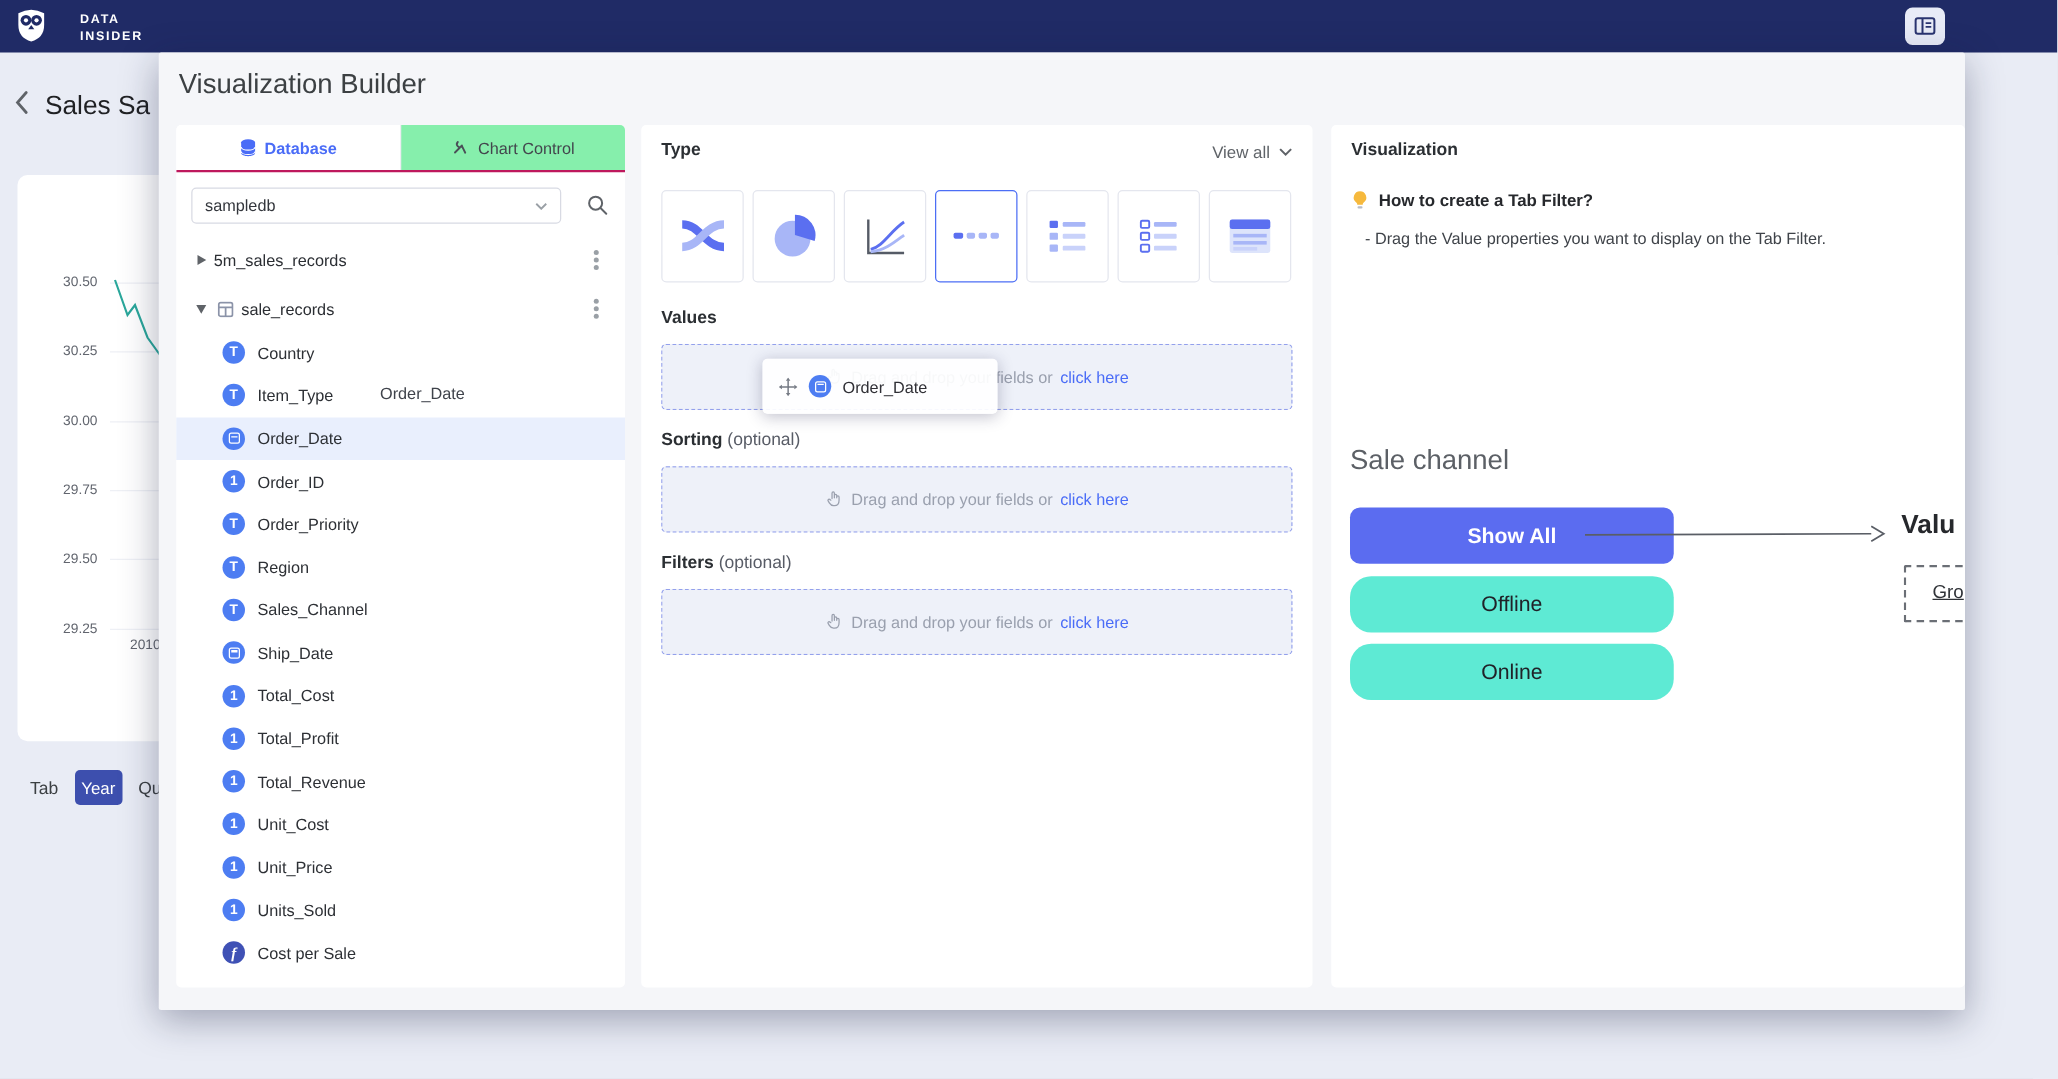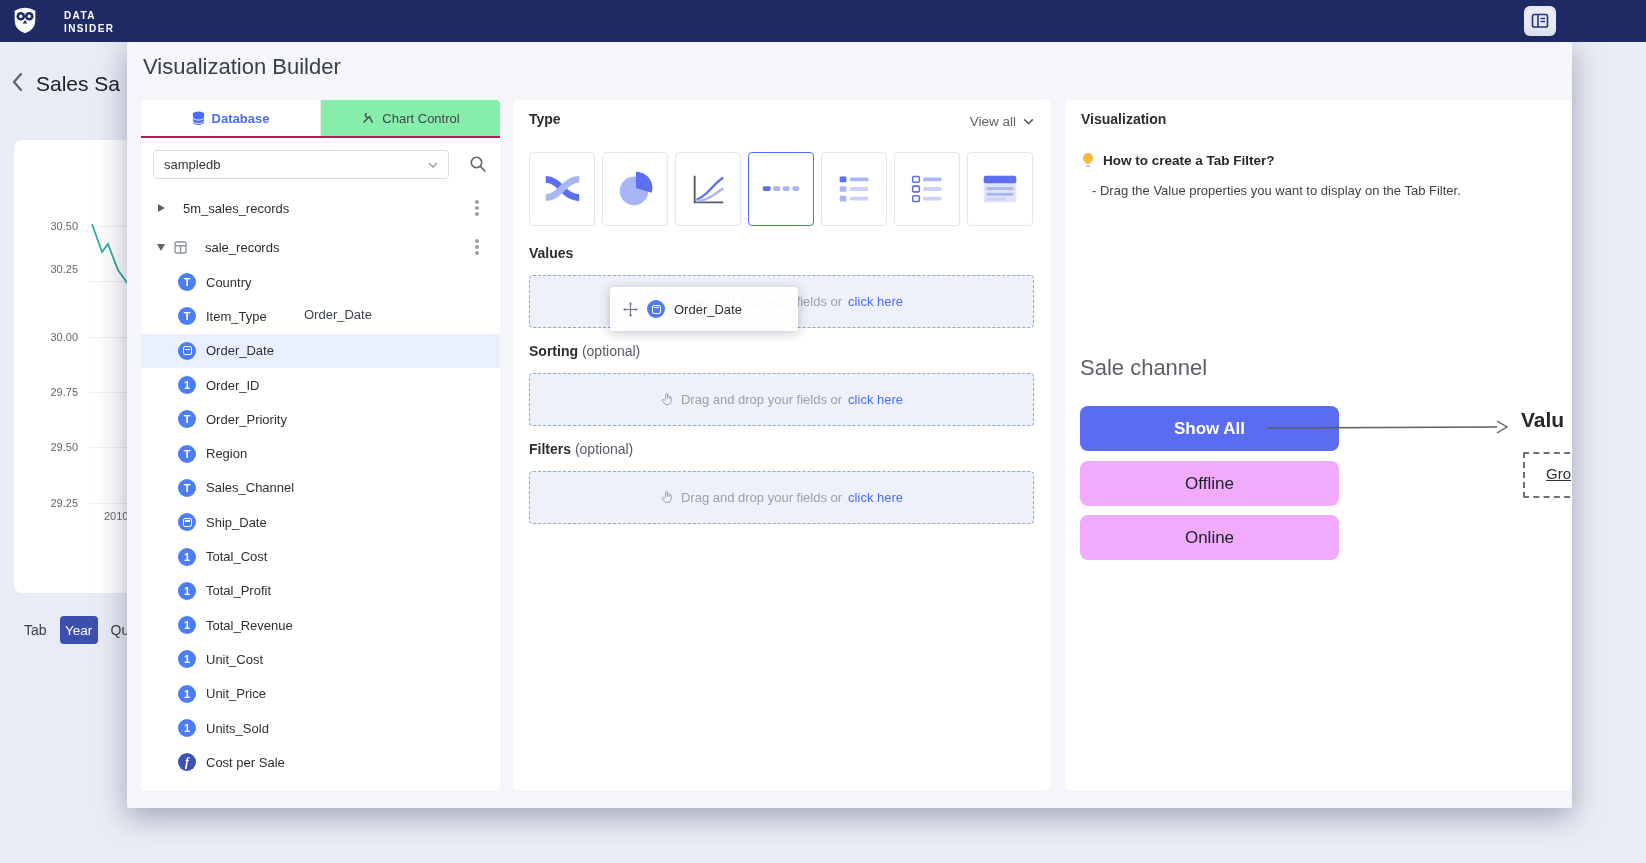--- a/index.html
+++ b/index.html
@@ -35,21 +35,21 @@
   
   .tabs-bar { display:flex; height:38px; border-bottom:2px solid #be185d; border-radius:4px 4px 0 0; overflow:hidden; }
   .tab { flex:1; display:flex; align-items:center; justify-content:center; gap:7px; font-size:13px; cursor:pointer; }
   .tab.active { color:#4a6cf7; font-weight:bold; background:#fff; }
   .tab.inactive { color:#43464d; background:#86efac; border-left:1px solid #ececf1; }
   .db-select { position:absolute; left:12px; top:50px; width:296px; height:29px; border:1px solid #d8dae3; border-radius:4px; background:#fff; display:flex; align-items:center; justify-content:space-between; padding:0 10px; font-size:13px; color:#33363c; cursor:pointer; }
   .search-btn { position:absolute; right:13px; top:55px; cursor:pointer; }
   .tree-row { position:absolute; left:0; right:0; height:34px; display:flex; align-items:center; cursor:pointer; }
   .tri-right { width:0; height:0; border-left:7px solid #5f6368; border-top:4.5px solid transparent; border-bottom:4.5px solid transparent; margin-left:17px; }
   .tri-down { width:0; height:0; border-top:7px solid #5f6368; border-left:4.5px solid transparent; border-right:4.5px solid transparent; margin-left:16px; }
-  .tree-label { font-size:13px; color:#2b2e33; margin-left:18px; }
+  .tree-label { font-size:13px; color:#2b2e33; margin-left:6px; }
   .kebab { position:absolute; right:21px; top:50%; margin-top:-2px; width:4px; height:4px; border-radius:50%; background:#9aa0a6; box-shadow:0 -6px 0 #9aa0a6, 0 6px 0 #9aa0a6; cursor:pointer; }
   .fields { position:absolute; top:165px; left:0; right:0; }
   .frow { height:34.3px; display:flex; align-items:center; padding-left:37px; gap:10px; cursor:pointer; }
   .frow.sel { background:#e9effd; }
   .badge { width:18px; height:18px; border-radius:50%; background:#4d7df2; color:#fff; font-size:11px; font-weight:bold; display:flex; align-items:center; justify-content:center; flex:0 0 18px; }
   .badge.func { background:#3f51b5; font-style:italic; font-family:"Liberation Serif", serif; font-size:12px; }
   .cal { width:9px; height:9px; border:1.3px solid #fff; border-radius:2px; position:relative; }
   .cal::before { content:""; position:absolute; left:1px; right:1px; top:1.6px; height:1.3px; background:#fff; }
   .flabel { font-size:13px; color:#2d3035; }
   .ghost-src { position:absolute; left:163px; top:207px; font-size:13px; color:#3f434b; z-index:3; pointer-events:none; }
@@ -66,21 +66,21 @@
   .drag-chip { position:absolute; left:97px; top:187px; width:188px; height:44px; background:rgba(255,255,255,0.92); border-radius:4px; box-shadow:0 2px 12px rgba(40,40,80,0.28); display:flex; align-items:center; gap:9px; padding-left:13px; z-index:6; cursor:grabbing; }
   .chip-label { font-size:13px; color:#2f2f35; }
 
   
   .tip-bulb { position:absolute; left:15px; top:52px; }
   .tip-title { position:absolute; left:38px; top:53px; font-size:13.5px; font-weight:bold; color:#26282c; }
   .tip-body { position:absolute; left:27px; top:83px; font-size:13px; color:#3f4349; }
   .preview-title { position:absolute; left:15px; top:255px; font-size:22px; font-weight:500; color:#5c6066; }
   .opt-btn { position:absolute; left:15px; width:259px; height:45px; border-radius:8px; display:flex; align-items:center; justify-content:center; font-size:17px; cursor:pointer; }
   .opt-btn.primary { background:#5b6cf0; color:#fff; font-weight:bold; }
-  .opt-btn.light { background:#f0abfc; color:#202228; }
+  .opt-btn.light { background:#5eead4; color:#202228;border-radius:17px; }
   .hint-arrow { position:absolute; left:203px; top:319px; z-index:7; }
   .value-heading { position:absolute; left:456px; top:308px; font-size:21px; font-weight:bold; color:#26282c; white-space:nowrap; }
   .group-box { position:absolute; left:458px; top:352px; width:78px; height:46px; border:2px dashed #6b6f76; border-radius:2px; }
   .group-link { display:inline-block; margin:11px 0 0 21px; font-size:15px; color:#2f3237; text-decoration:underline; white-space:nowrap; cursor:pointer; }
 </style>
 </head>
 <body>
 
 <div class="screen">
 
@@ -115,21 +115,21 @@
     <span style="cursor:pointer;">
       <svg viewBox="0 0 12 20" width="12" height="20">
           <polyline points="9,2 2,10 9,18" fill="none" stroke="#5f6368" stroke-width="2.2" stroke-linecap="round"></polyline>
         </svg>
     </span>
     <span class="page-title">Sales Sa</span>
   </div>
 
   <div class="chart-card">
     <span class="ytick" style="top:80px">30.50</span>
-    <span class="ytick" style="top:123px">30.25</span>
+    <span class="ytick" style="top:135px">30.25</span>
     <span class="ytick" style="top:191px">30.00</span>
     <span class="ytick" style="top:246px">29.75</span>
     <span class="ytick" style="top:301px">29.50</span>
     <span class="ytick" style="top:357px">29.25</span>
     <div class="gline" style="top:86px"></div>
       <div class="gline" style="top:141px"></div>
     <div class="gline" style="top:197px"></div>
       <div class="gline" style="top:252px"></div>
     <div class="gline" style="top:307px"></div>
       <div class="gline" style="top:363px"></div>

